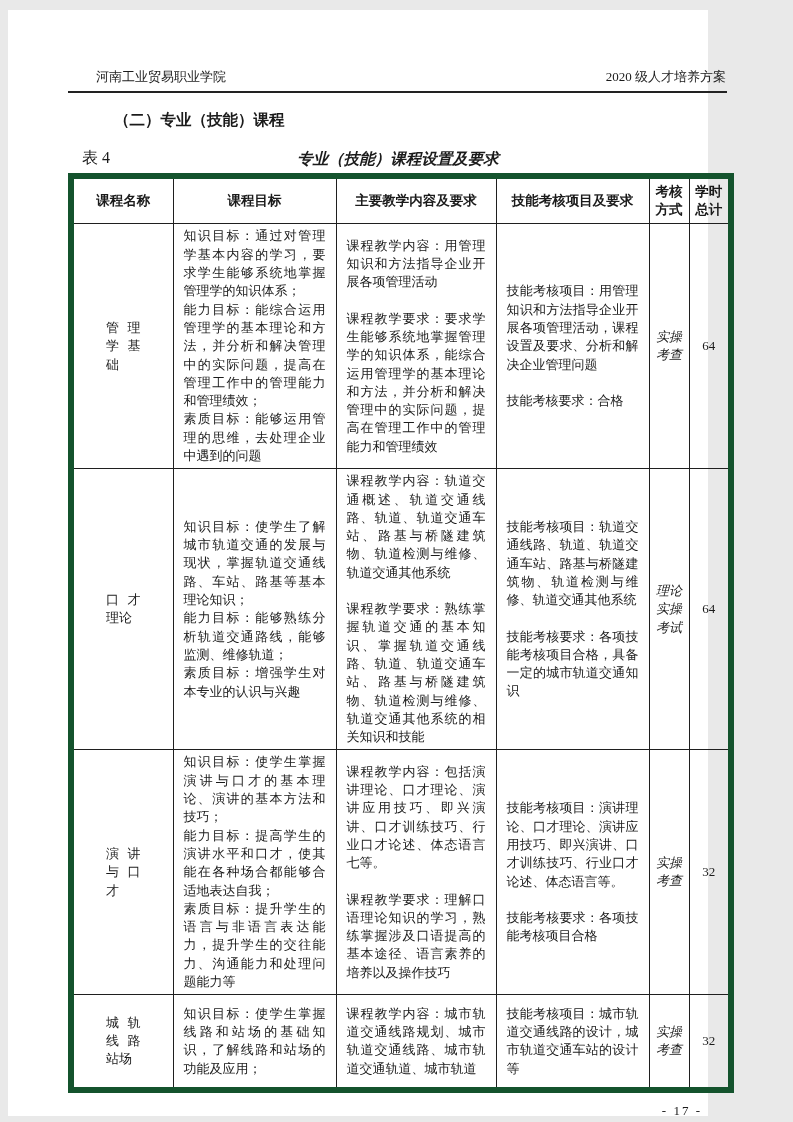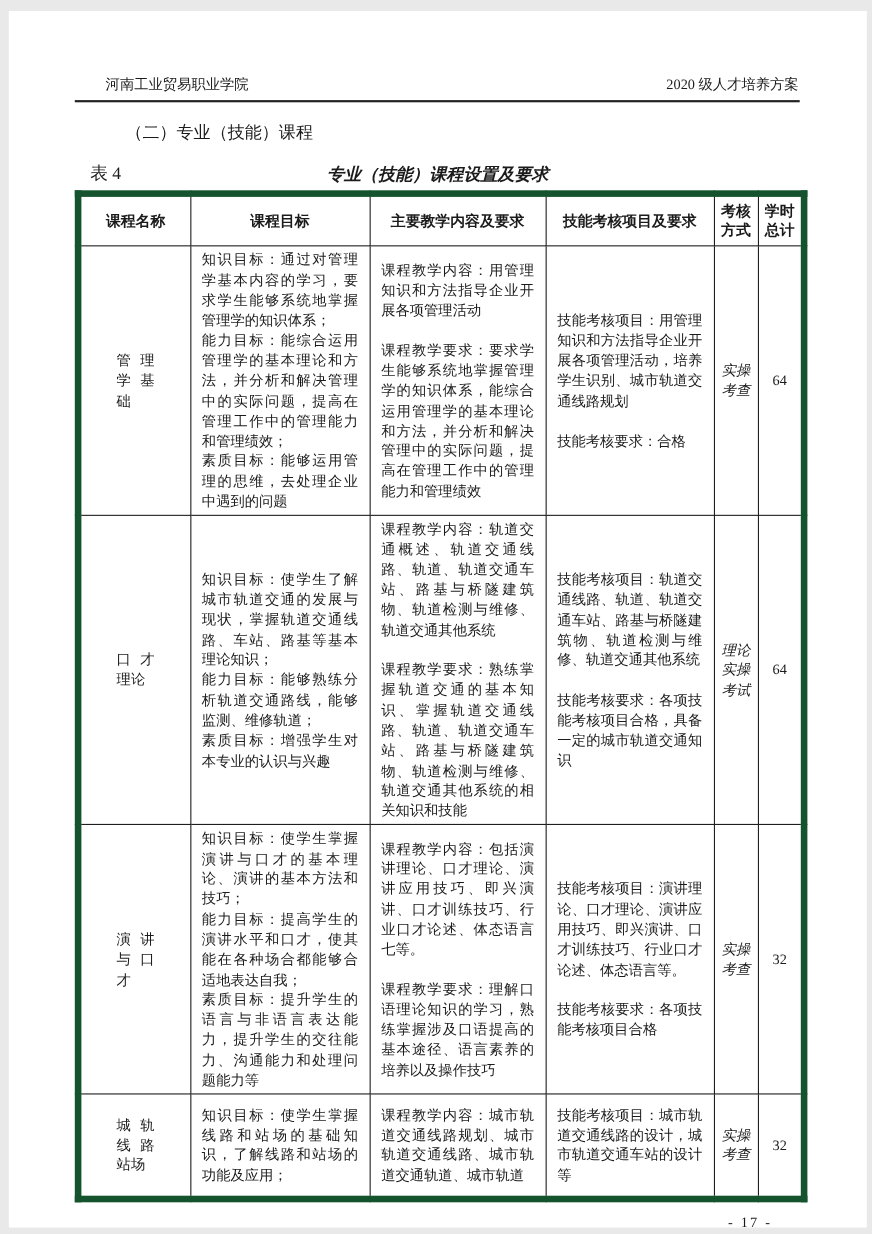--- a/index.html
+++ b/index.html
@@ -13,21 +13,21 @@
     position: relative;
     width: 793px;
     height: 1122px;
     background: #e9e9e9;
     overflow: hidden;
   }
   .page {
     position: absolute;
     left: 8px;
     top: 10px;
-    width: 780px;
+    width: 700px;
     height: 1106px;
     background: #ffffff;
     box-sizing: border-box;
     padding-top: 58px;
   }
   .doc-header {
     width: 660px;
     margin-left: 60px;
     box-sizing: border-box;
     padding: 0 2px 0 28px;
@@ -37,21 +37,21 @@
     font-size: 13px;
   }
   .header-rule {
     width: 659px;
     margin: 5px 0 0 60px;
     border-top: 2px solid #222222;
   }
   .section-title {
     margin: 17px 0 18px 106px;
     font-size: 15.5px;
-    font-weight: normal;
+    font-weight: bold;
     font-family: "Liberation Sans", "DejaVu Sans", sans-serif;
   }
   .caption-row {
     position: relative;
     width: 660px;
     margin: 13px 0 0 60px;
     text-align: center;
   }
   .table-label {
     position: absolute;
@@ -160,21 +160,21 @@
     <td class="c-goals">
               <p class="p-tight">知识目标：通过对管理学基本内容的学习，要求学生能够系统地掌握管理学的知识体系；</p>
               <p class="p-tight">能力目标：能综合运用管理学的基本理论和方法，并分析和解决管理中的实际问题，提高在管理工作中的管理能力和管理绩效；</p>
               <p class="p-tight">素质目标：能够运用管理的思维，去处理企业中遇到的问题</p>
             </td>
     <td class="c-content">
               <p class="p-gap">课程教学内容：用管理知识和方法指导企业开展各项管理活动</p>
               <p class="p-gap">课程教学要求：要求学生能够系统地掌握管理学的知识体系，能综合运用管理学的基本理论和方法，并分析和解决管理中的实际问题，提高在管理工作中的管理能力和管理绩效</p>
             </td>
     <td class="c-assess">
-              <p class="p-gap">技能考核项目：用管理知识和方法指导企业开展各项管理活动，培养学生识别、城市轨道交通线路规划</p>
+              <p class="p-gap">技能考核项目：用管理知识和方法指导企业开展各项管理活动，课程设置及要求、分析和解决企业管理问题</p>
               <p class="p-gap">技能考核要求：合格</p>
             </td>
     <td class="c-method">实操考查</td>
     <td class="c-hours">64</td>
   </tr>
 
   <tr>
     <td class="c-name">口才理论</td>
     <td class="c-goals">
               <p class="p-tight">知识目标：使学生了解城市轨道交通的发展与现状，掌握轨道交通线路、车站、路基等基本理论知识；</p>

